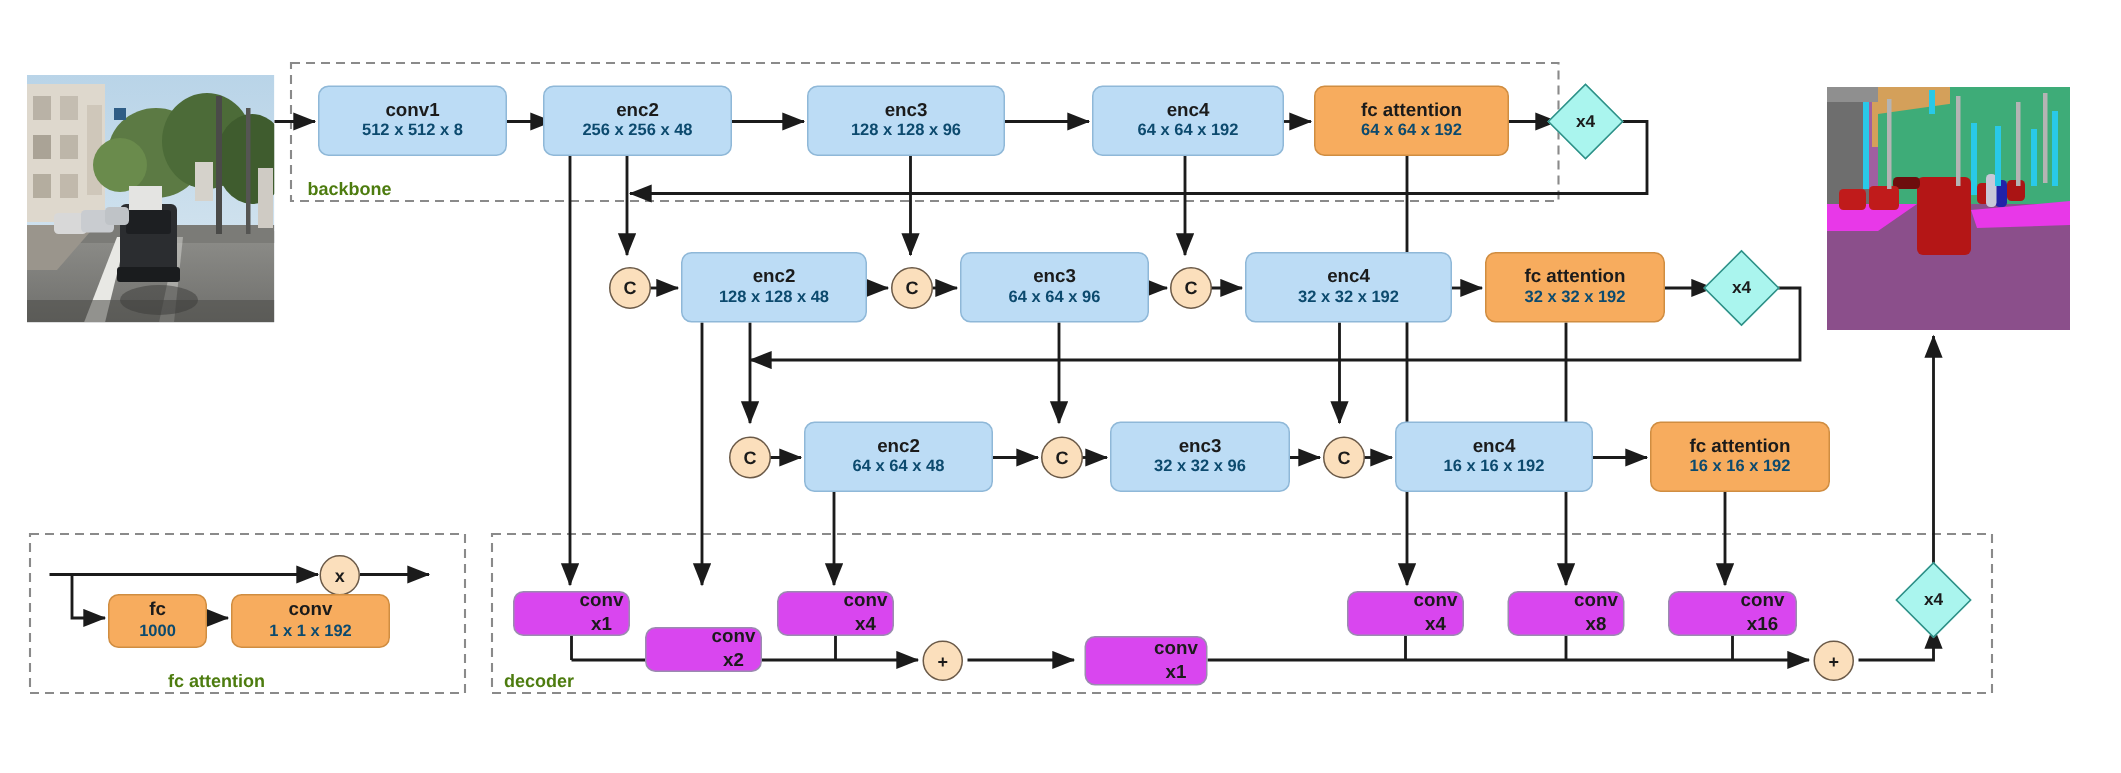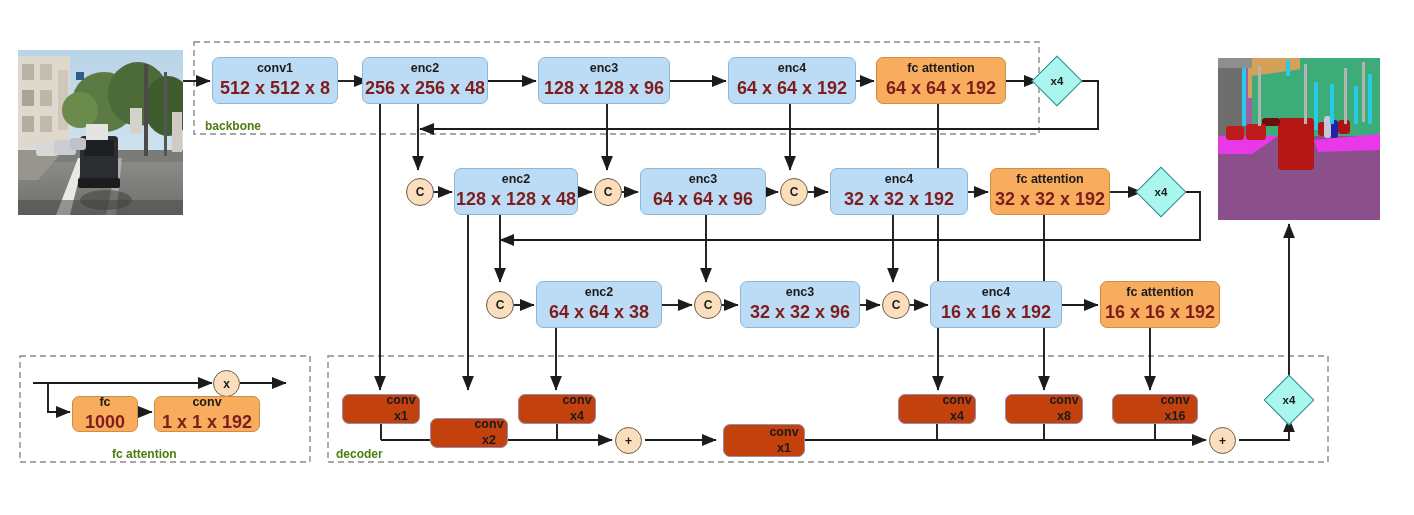--- a/index.html
+++ b/index.html
@@ -5,23 +5,23 @@
   html,body{margin:0;padding:0;background:#ffffff;}
   body{font-family:"Liberation Sans", sans-serif;}
   #stage{position:relative;width:1414px;height:515px;background:#ffffff;overflow:hidden;}
   .svglayer{position:absolute;left:0;top:0;width:1414px;height:515px;}
 
   .node{position:absolute;box-sizing:border-box;border-radius:7px;
         display:flex;flex-direction:column;align-items:center;justify-content:center;
         text-align:center;line-height:1.25;}
   .blue{background:#bcdcf5;border:1.4px solid #8fb8d8;}
   .orange{background:#f7ac5e;border:1.4px solid #d08d41;}
-  .purple{background:#c2410c;border:1.4px solid #9b8bb0;padding-left:40px;}
+  .purple{background:#d946ef;border:1.4px solid #9b8bb0;padding-left:40px;}
   .node .l1{font-size:12.5px;font-weight:bold;color:#1b1b1b;}
-  .node .l2{font-size:18px;font-weight:bold;color:#7f1d1d;}
+  .node .l2{font-size:11px;font-weight:bold;color:#0c4a6e;}
   .node.single .l1{font-size:12.5px;font-weight:bold;}
 
   .circ{position:absolute;box-sizing:border-box;border-radius:50%;
         background:#fbdfbc;border:1.6px solid #6b5a48;
         display:flex;align-items:center;justify-content:center;
         font-size:12px;font-weight:bold;color:#1b1b1b;}
 
   .diamond{position:absolute;box-sizing:border-box;width:36px;height:36px;
            background:#aaf5ee;border:1.6px solid #2e8f86;
            transform:rotate(45deg);}
@@ -265,21 +265,21 @@
   </div>
   <div class="diamond" style="left:1143px;top:174px;">
     <span>x4</span>
   </div>
 
   <div class="circ" style="left:486px;top:291px;width:28px;height:28px;">
     <span>C</span>
   </div>
   <div class="node blue" style="left:536px;top:281px;width:126px;height:47px;">
     <div class="l1">enc2</div>
-    <div class="l2">64 x 64 x 38</div>
+    <div class="l2">64 x 64 x 48</div>
   </div>
   <div class="circ" style="left:694px;top:291px;width:28px;height:28px;">
     <span>C</span>
   </div>
   <div class="node blue" style="left:740px;top:281px;width:120px;height:47px;">
     <div class="l1">enc3</div>
     <div class="l2">32 x 32 x 96</div>
   </div>
   <div class="circ" style="left:882px;top:291px;width:28px;height:28px;">
     <span>C</span>

